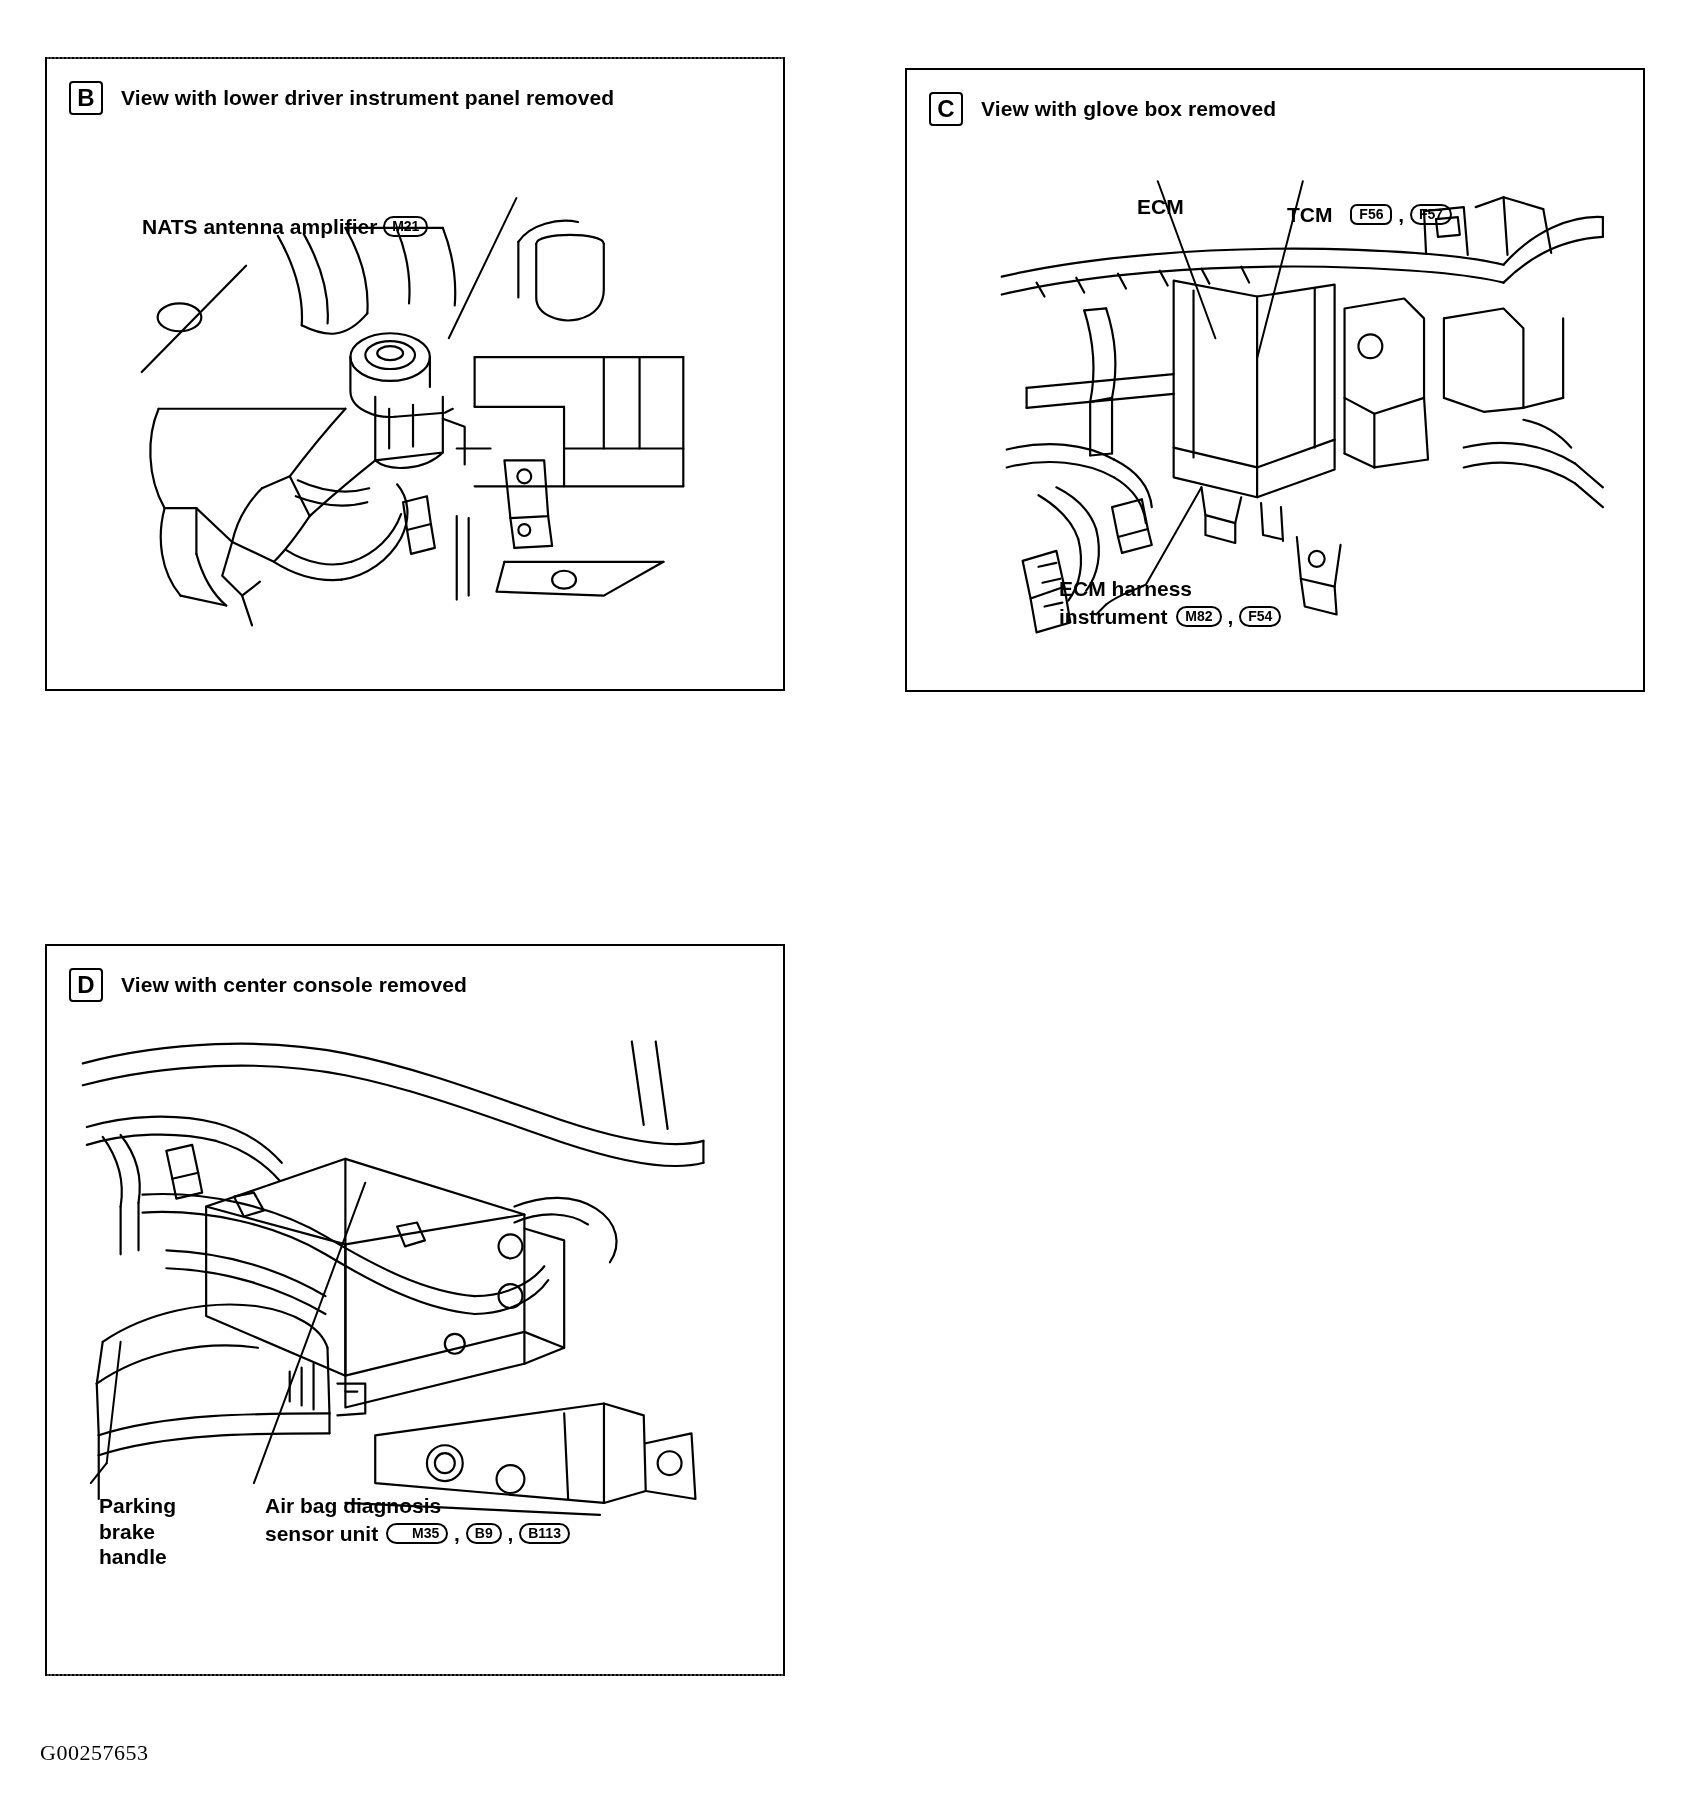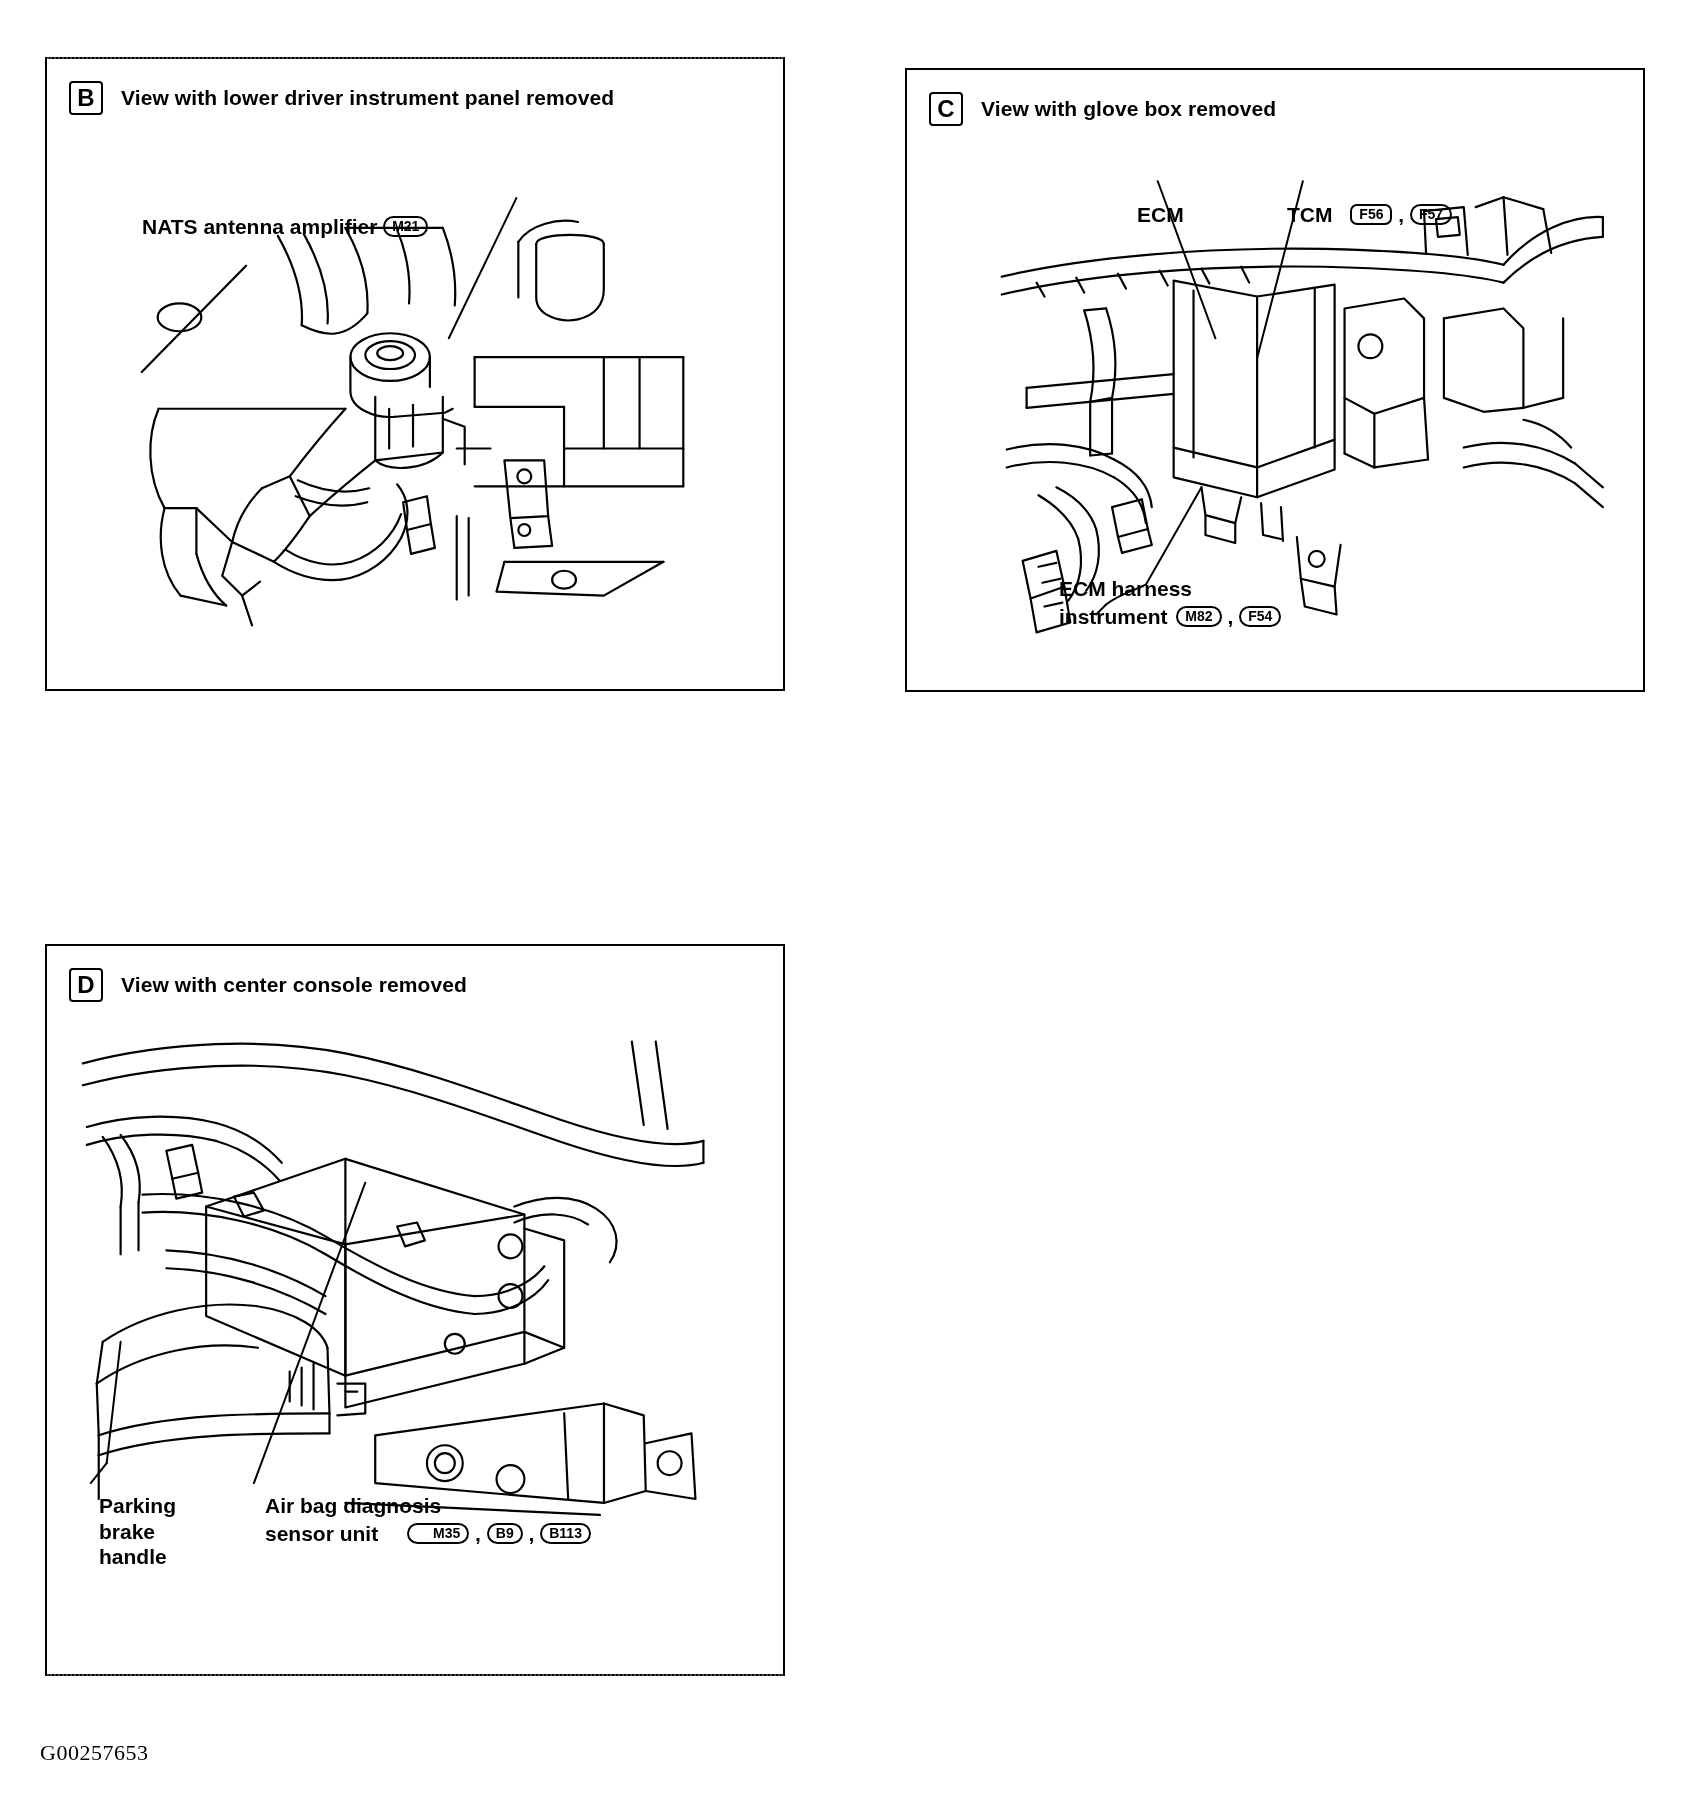--- a/index.html
+++ b/index.html
@@ -302,21 +302,21 @@
       <path d="M124 532 L 130 566 L 164 556 L 158 520"></path>
       <path d="M132 500 L 150 496"></path>
       <path d="M136 516 L 154 512"></path>
       <path d="M138 540 L 156 536"></path>
 
       <path d="M206 440 L 236 432 L 242 462 L 212 470 Z"></path>
       <path d="M212 470 L 216 486 L 246 478 L 242 462"></path>
     </g>
   </svg>
 
-  <div class="label" style="left:230px; top:132px;">
+  <div class="label" style="left:230px; top:124px;">
     <span>ECM</span>
   </div>
 
   <div class="label" style="left:380px; top:132px;">
     <span>TCM</span>
     <span class="conn" style="margin-left:12px;border-radius:7px;">F56</span>
     <span>,</span>
     <span class="conn">F57</span>
   </div>
 
@@ -424,21 +424,21 @@
   <div class="label multi" style="left:52px; top:547px; width:170px;">
     <div>Parking</div>
     <div>brake</div>
     <div>handle</div>
   </div>
 
   <div class="label multi" style="left:218px; top:547px; width:420px;">
     <div>Air bag diagnosis</div>
     <div style="margin-top:2px;">
       <span>sensor unit</span>
-      <span class="conn" style="margin-left:23px;padding-left:24px;">M35</span>
+      <span class="conn" style="margin-left:2px;padding-left:24px;">M35</span>
       <span>,</span>
       <span class="conn">B9</span>
       <span>,</span>
       <span class="conn">B113</span>
     </div>
   </div>
 </div>
 
 <div id="figure-id">G00257653</div>
 

